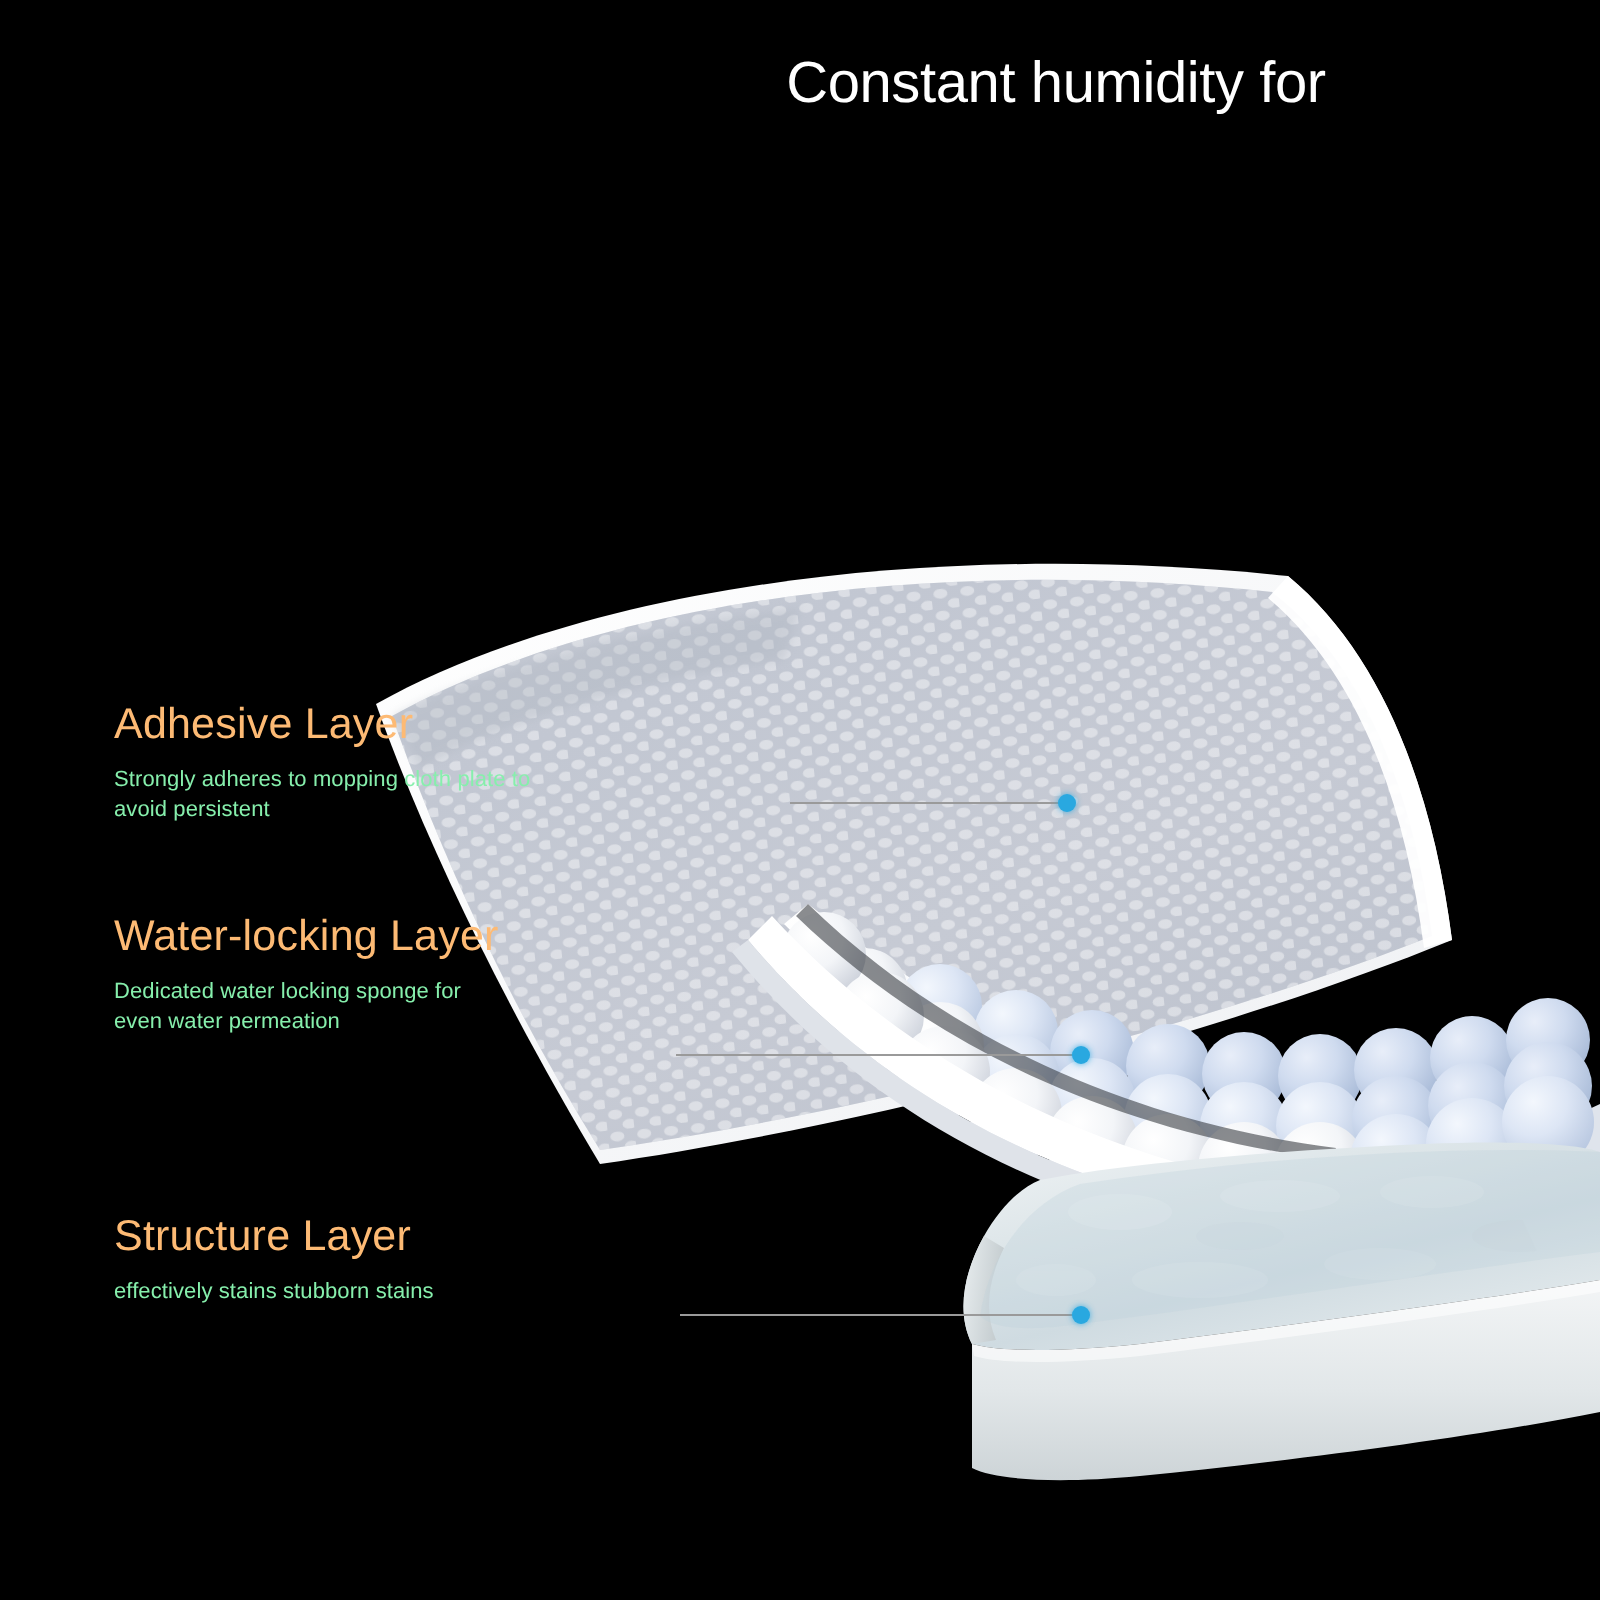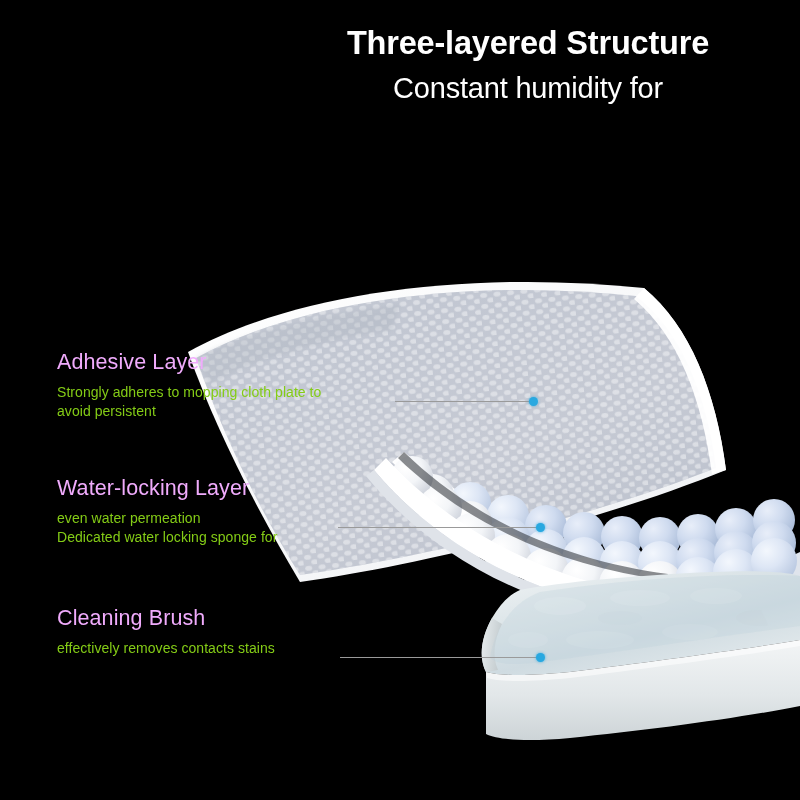--- a/index.html
+++ b/index.html
@@ -33,29 +33,29 @@
     font-size:29px;font-weight:400;line-height:1.30;margin:0;
     letter-spacing:-0.2px;text-align:center;
   }
 
   
   .product{position:absolute;left:0;top:0;width:800px;height:800px;z-index:3;pointer-events:none;}
 
   
   .callout{position:absolute;z-index:6;}
   .callout .c-head{
-    color:#f0abfc;font-size:21.5px;font-weight:400;line-height:1;
+    color:#fdba74;font-size:21.5px;font-weight:400;line-height:1;
     margin:0 0 9px 0;white-space:nowrap;letter-spacing:0.1px;
   }
   .callout .c-body{
-    color:#84cc16;font-size:14px;font-weight:400;line-height:1.42;
+    color:#86efac;font-size:11px;font-weight:400;line-height:1.42;
     margin:0;letter-spacing:0.05px;
   }
   #callout-1{left:57px;top:352px;}
-  #callout-2{left:57px;top:478px;}
+  #callout-2{left:57px;top:458px;}
   #callout-3{left:57px;top:608px;}
 
   .leader{position:absolute;height:1px;background:#9a9a9a;z-index:5;}
   #leader-1{left:395px;top:401px;width:138px;}
   #leader-2{left:338px;top:527px;width:202px;}
   #leader-3{left:340px;top:657px;width:200px;}
 
   .dot{
     position:absolute;width:9px;height:9px;border-radius:50%;
     background:#29a8e0;box-shadow:0 0 3px rgba(41,168,224,.85);
@@ -66,21 +66,20 @@
   #dot-3{left:536px;top:653px;}
 </style>
 </head>
 <body>
 
 <div id="stage">
 
   <div class="header-shape"></div>
 
   <div class="header-text">
-    <div class="title">Three-layered Structure</div>
     <div class="subtitle">Constant humidity for</div>
   </div>
 
   <svg class="product" viewBox="0 0 800 800">
     <defs>
 
       <pattern id="meshDots" width="13.5" height="11" patternUnits="userSpaceOnUse" patternTransform="rotate(-6)">
         <ellipse cx="4.6" cy="3.4" rx="3.5" ry="2.45" fill="#ffffff" opacity="0.92"></ellipse>
         <ellipse cx="11.3" cy="8.7" rx="3.5" ry="2.45" fill="#ffffff" opacity="0.92"></ellipse>
       </pattern>
@@ -279,22 +278,22 @@
   <div class="dot" id="dot-3"></div>
 
   <div class="callout" id="callout-1">
     <p class="c-head">Adhesive Layer</p>
     <p class="c-body">Strongly adheres to mopping cloth plate to</p>
     <p class="c-body">avoid persistent</p>
   </div>
 
   <div class="callout" id="callout-2">
     <p class="c-head">Water-locking Layer</p>
+    <p class="c-body">Dedicated water locking sponge for</p>
     <p class="c-body">even water permeation</p>
-    <p class="c-body">Dedicated water locking sponge for</p>
   </div>
 
   <div class="callout" id="callout-3">
-    <p class="c-head">Cleaning Brush</p>
-    <p class="c-body">effectively removes contacts stains</p>
+    <p class="c-head">Structure Layer</p>
+    <p class="c-body">effectively stains stubborn stains</p>
   </div>
 
 </div>
 
 </body></html>

